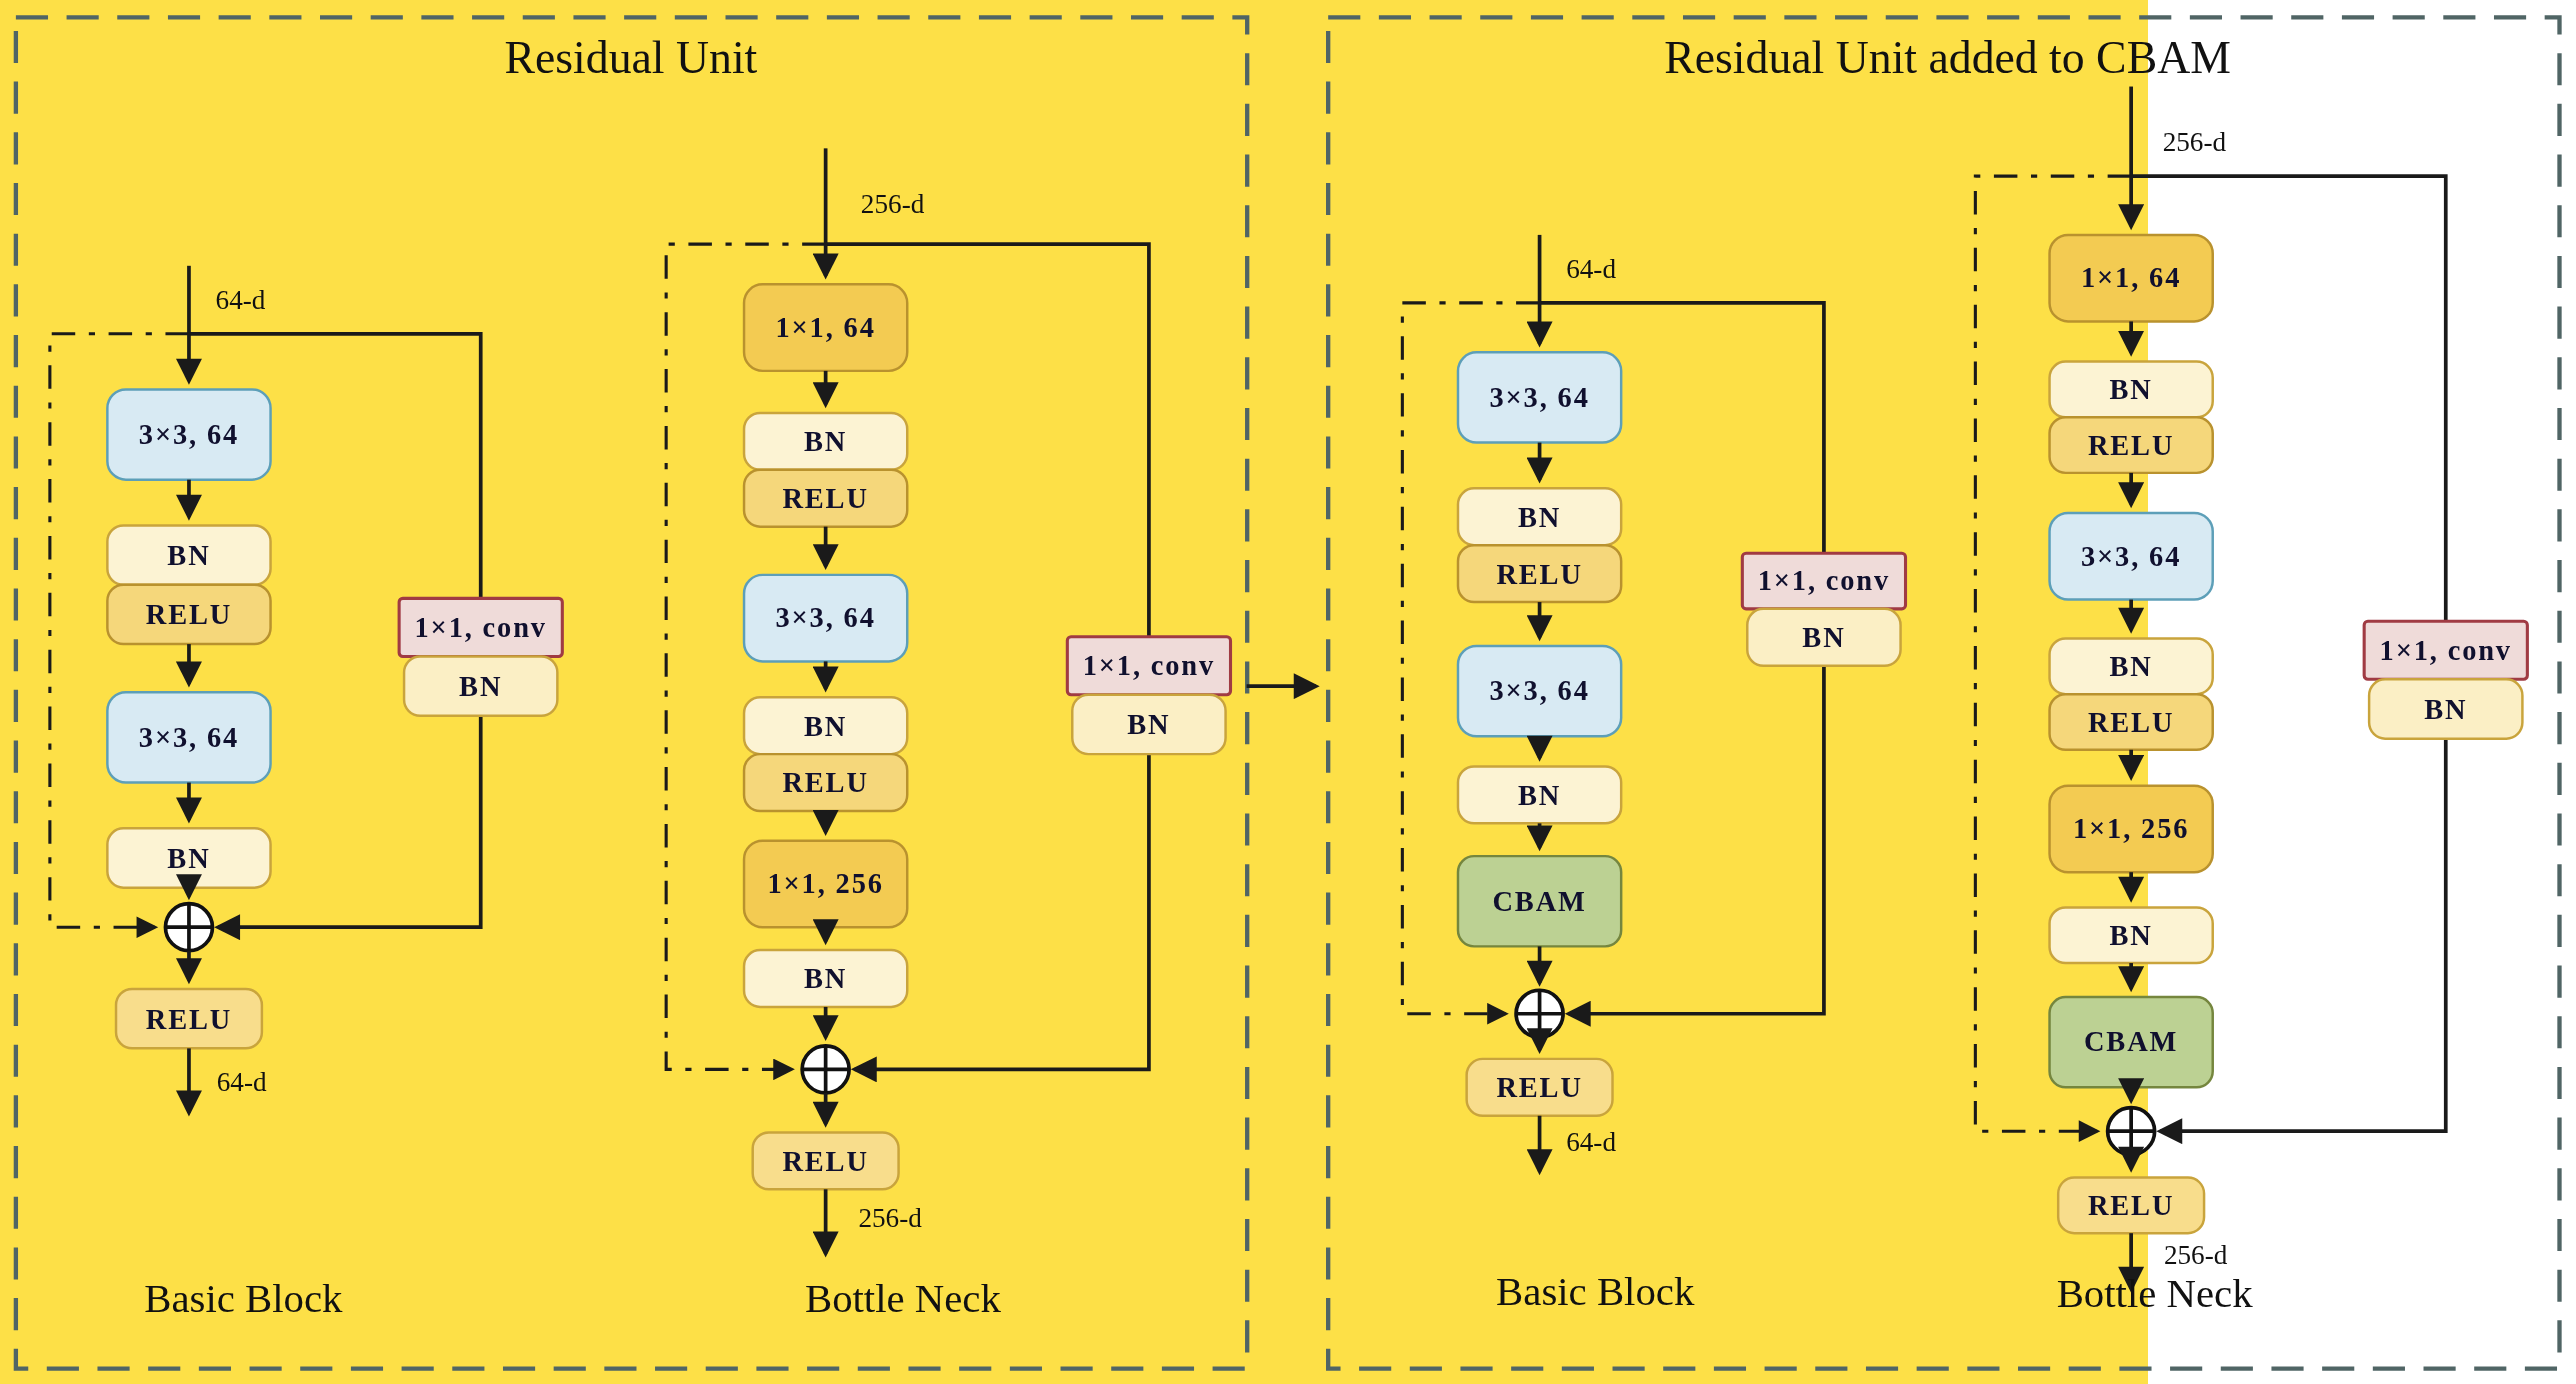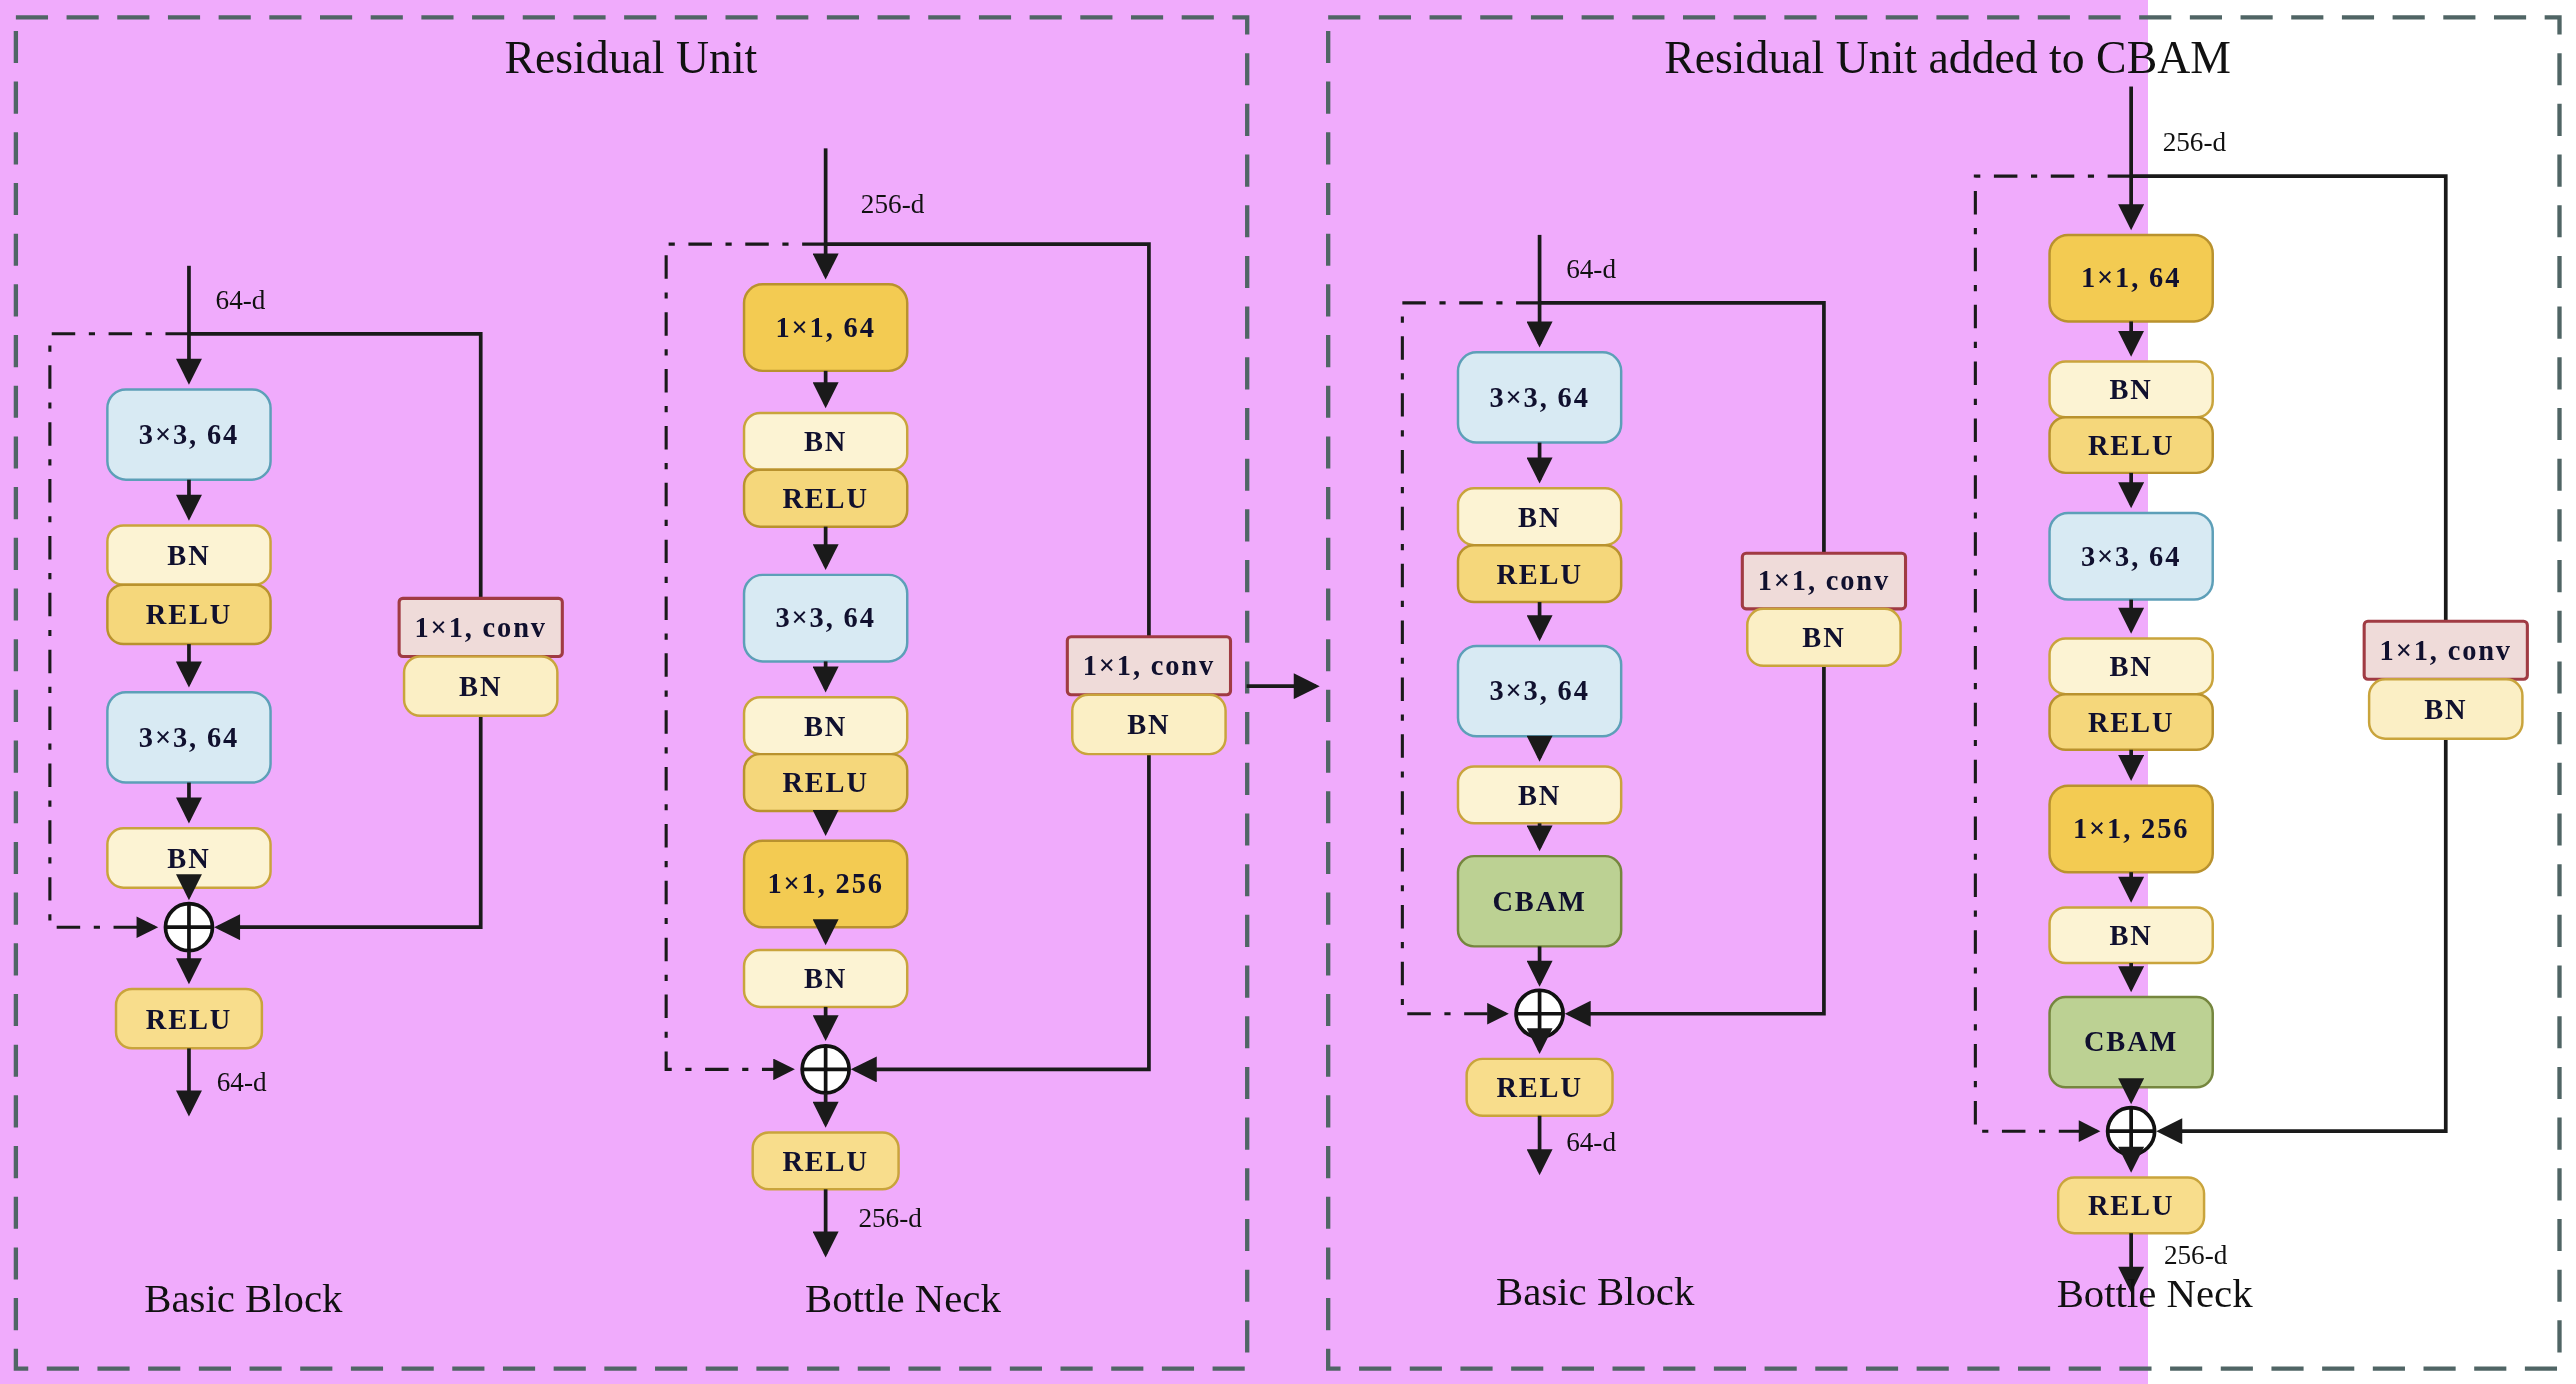--- a/index.html
+++ b/index.html
@@ -1,16 +1,16 @@
 <!DOCTYPE html>
 <html lang="en" style="font-size:10px"><head>
 <meta charset="utf-8">
 <style>
   html,body{margin:0;padding:0;background:#ffffff;}
-  .stage{width:2148px;height:1384px;position:relative;background:#f0abfc;font-family:"Liberation Serif",serif;}
+  .stage{width:2148px;height:1384px;position:relative;background:#fde047;font-family:"Liberation Serif",serif;}
   svg{display:block;}
   .panel{fill:none;stroke:#506565;stroke-width:7;stroke-dasharray:52 30;}
   .flow{stroke:#1a1a1a;stroke-width:6;fill:none;}
   .skipdash{stroke:#1a1a1a;stroke-width:5;fill:none;stroke-dasharray:38 22 10 22;}
   .box-conv-blue{fill:#D8EAF3;stroke:#5D9FB8;stroke-width:4;}
   .box-bn{fill:#FCF3D3;stroke:#C9A43C;stroke-width:4;}
   .box-relu{fill:#F5D77B;stroke:#B9922E;stroke-width:4;}
   .box-relu-final{fill:#F8DD8C;stroke:#C9A43C;stroke-width:4;}
   .box-conv-yellow{fill:#F3CB52;stroke:#B9922E;stroke-width:4;}
   .box-conv-pink{fill:#EFDBD9;stroke:#A03B43;stroke-width:5;}

